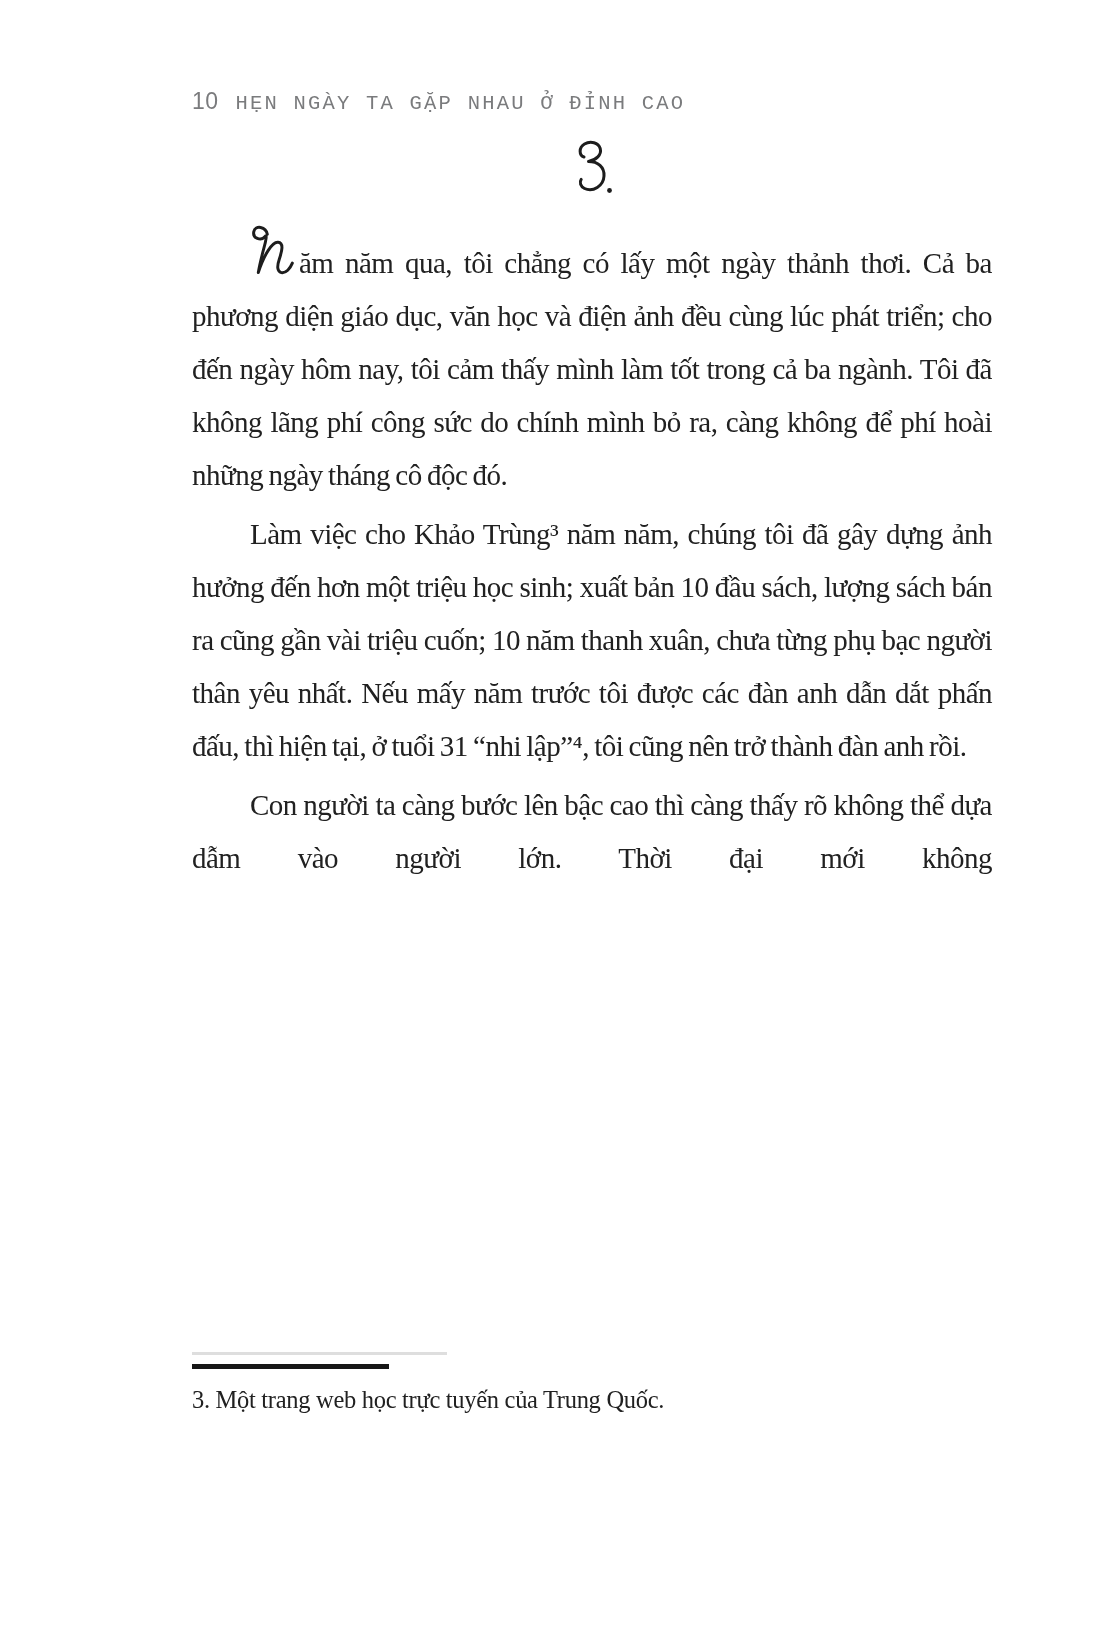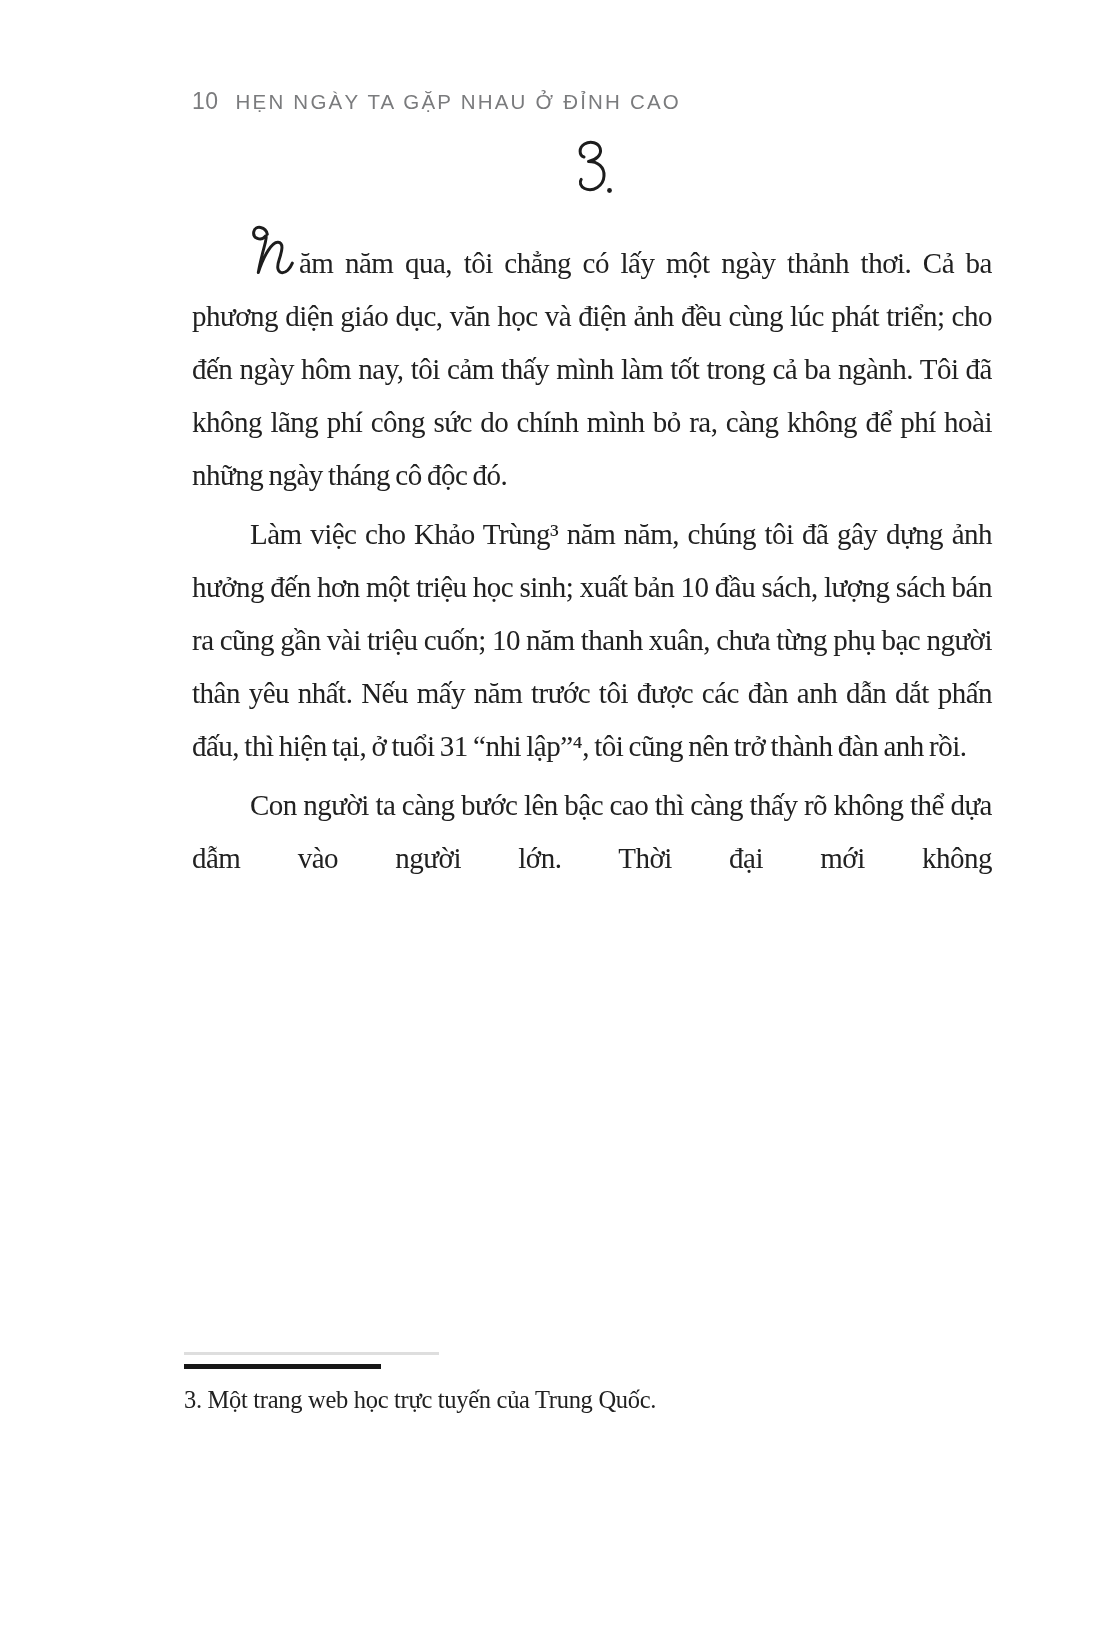--- a/index.html
+++ b/index.html
@@ -25,21 +25,21 @@
     gap: 17px;
     color: #7a7b7d;
     margin-bottom: 0;
   }
   .page-number {
     font-family: "Liberation Sans", "DejaVu Sans", sans-serif;
     font-size: 23px;
     letter-spacing: 0.5px;
   }
   .running-title {
-    font-family: Liberation Sans, sans-serif;
+    font-family: Liberation Mono, monospace;
     font-size: 20.5px;
     letter-spacing: 2.2px;
     white-space: nowrap;
   }
   
   .body-copy { margin: 0; }
   p.body-par {
     margin: 6px 0 0 0;
     font-size: 29px;
     line-height: 53px;
@@ -65,21 +65,21 @@
     display: inline-block;
     width: 46px; height: 58px;
     margin-left: 56px;
     margin-right: 5px;
     vertical-align: -6px;
   }
   .dropcap-wrap svg { display: block; }
   
   .footnotes {
     position: absolute;
-    left: 140px;
+    left: 148px;
     top: 1352px;
     width: 800px;
   }
   .fn-rule-ghost {
     width: 255px; height: 3px;
     background: #dedede;
     margin-bottom: 9px;
   }
   .fn-rule {
     width: 197px; height: 5px;

